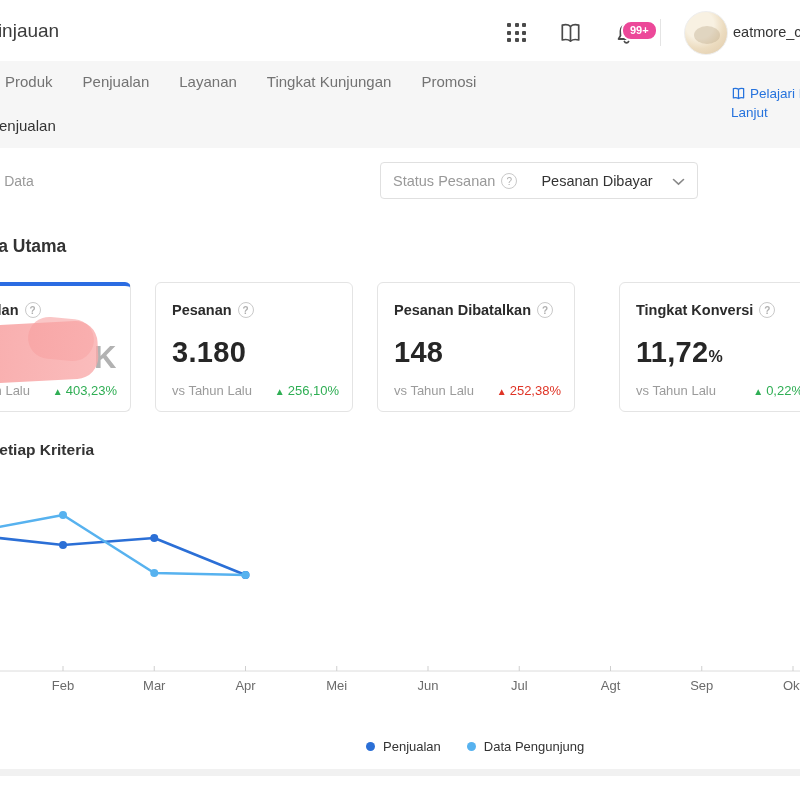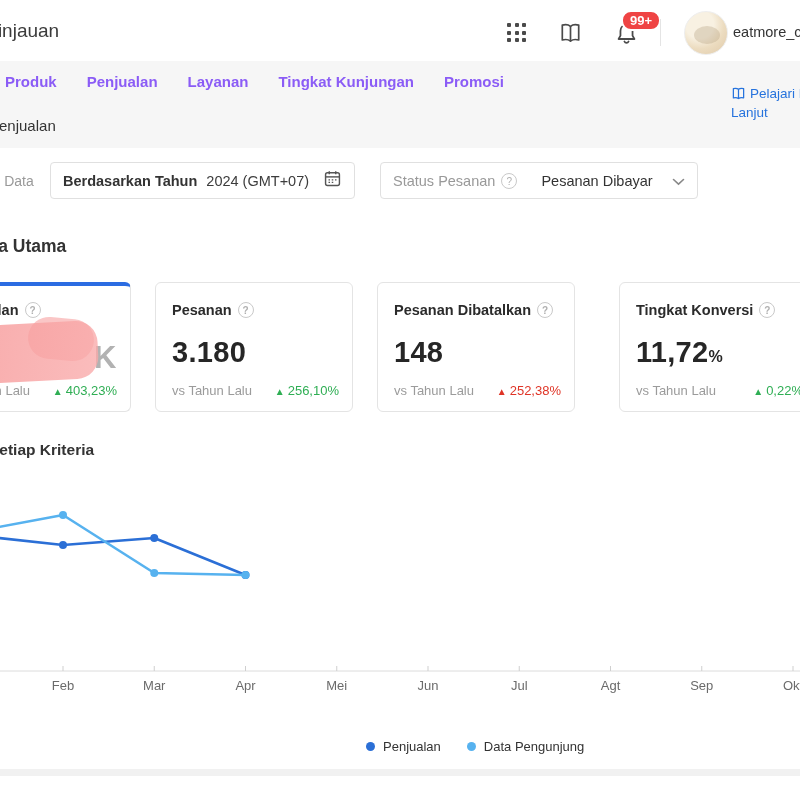--- a/index.html
+++ b/index.html
@@ -5,34 +5,34 @@
   html,body{margin:0;padding:0;background:#fff;}
   .screen{position:relative;width:800px;height:800px;overflow:hidden;background:#fff;
           font-family:"Liberation Sans",sans-serif;color:#333;}
 
   
   .top-title{position:absolute;left:-13px;top:20px;font-size:19px;font-weight:500;color:#3b3b3b;white-space:nowrap;}
   .grid-icon{position:absolute;left:507px;top:23px;width:21px;height:21px;display:grid;
              grid-template-columns:repeat(3,4px);grid-template-rows:repeat(3,4px);gap:3.5px;cursor:pointer;}
   .grid-icon span{background:#4a4a4a;border-radius:1px;}
   .tb-icon{position:absolute;cursor:pointer;}
-  .bell-badge{position:absolute;left:621px;top:10px;background:#ef4444;color:#fff;font-size:13px;font-weight:700;
+  .bell-badge{position:absolute;left:621px;top:20px;background:#ec4899;color:#fff;font-size:11px;font-weight:700;
               padding:2px 7px;border-radius:10px;border:2px solid #fff;line-height:13px;}
   .tb-divider{position:absolute;left:660px;top:19px;width:1px;height:27px;background:#e4e4e4;}
   .avatar{position:absolute;left:684px;top:11px;width:44px;height:44px;border-radius:50%;
           background:radial-gradient(circle at 35% 30%,#f8f1e2 0 35%,#ecdcc0 60%,#dfc9a8 100%);
           border:1px solid #eee;box-sizing:border-box;cursor:pointer;}
   .avatar::after{content:"";position:absolute;left:9px;top:14px;width:26px;height:18px;border-radius:50%;
           background:rgba(180,160,130,.35);}
   .username{position:absolute;left:733px;top:24px;font-size:14.5px;color:#333;white-space:nowrap;cursor:pointer;}
 
   
   .nav-band{position:absolute;left:0;top:61px;width:800px;height:87px;background:#f6f6f6;}
   .nav-tabs{position:absolute;left:5px;top:12px;display:flex;gap:30px;}
-  .nav-tab{font-size:15px;font-weight:700;color:#8b5cf6;white-space:nowrap;cursor:pointer;}
+  .nav-tab{font-size:15px;font-weight:400;color:#737373;white-space:nowrap;cursor:pointer;}
   .learn-more{position:absolute;left:731px;top:23px;width:116px;font-size:13.5px;line-height:19px;
               color:#2673dd;cursor:pointer;}
   .learn-more svg{vertical-align:-3px;margin-right:4px;}
   .nav-page-title{position:absolute;left:-11px;top:56px;font-size:15px;font-weight:500;color:#333;white-space:nowrap;}
 
   
   .filter-label{position:absolute;left:-48px;top:173px;font-size:14px;color:#999;white-space:nowrap;}
   .filter-box{position:absolute;top:162px;height:37px;box-sizing:border-box;border:1px solid #e0e0e0;
               border-radius:4px;background:#fff;display:flex;align-items:center;padding:0 12px;cursor:pointer;}
   .box-period{left:50px;width:305px;}
@@ -125,33 +125,20 @@
     </div>
     <div class="learn-more"><svg width="15" height="15" viewBox="0 0 24 24" fill="none" stroke="#2673dd" stroke-width="2" stroke-linejoin="round">
           <path d="M12 5.3 C10 3.6 6.4 3.4 3.8 4.1 V19 C6.4 18.3 10 18.5 12 20.1 C14 18.5 17.6 18.3 20.2 19 V4.1 C17.6 3.4 14 3.6 12 5.3 Z"></path>
           <path d="M12 5.3 V20.1"></path>
         </svg><span>Pelajari Lebih Lanjut</span></div>
     <div class="nav-page-title">Penjualan</div>
   </div>
 
   <div class="filter-label">Periode Data</div>
 
-  <div class="filter-box box-period">
-    <span class="f-bold">Berdasarkan Tahun</span>
-    <span class="f-val">2024 (GMT+07)</span>
-    <span class="push-right">
-      <svg width="19" height="19" viewBox="0 0 20 20" fill="none" stroke="#555" stroke-width="1.5">
-        <rect x="2.7" y="4" width="14.6" height="13.3" rx="2"></rect>
-        <path d="M2.7 8.3 H17.3"></path>
-          <path d="M6.6 2.3 V5.4"></path>
-          <path d="M13.4 2.3 V5.4"></path>
-        <path d="M5.8 11.4 h1.6 M9.2 11.4 h1.6 M12.6 11.4 h1.6 M5.8 14.2 h1.6 M9.2 14.2 h1.6" stroke-width="1.3"></path>
-      </svg>
-    </span>
-  </div>
 
   <div class="filter-box box-status">
     <span class="f-gray">Status Pesanan</span>
     <span class="help-icon">?</span>
     <span class="f-dark">Pesanan Dibayar</span>
     <span class="push-right">
       <svg width="13" height="8" viewBox="0 0 13 8" fill="none" stroke="#888" stroke-width="1.6" stroke-linecap="round">
           <path d="M1.5 1.5 L6.5 6.2 L11.5 1.5"></path>
         </svg>
     </span>

